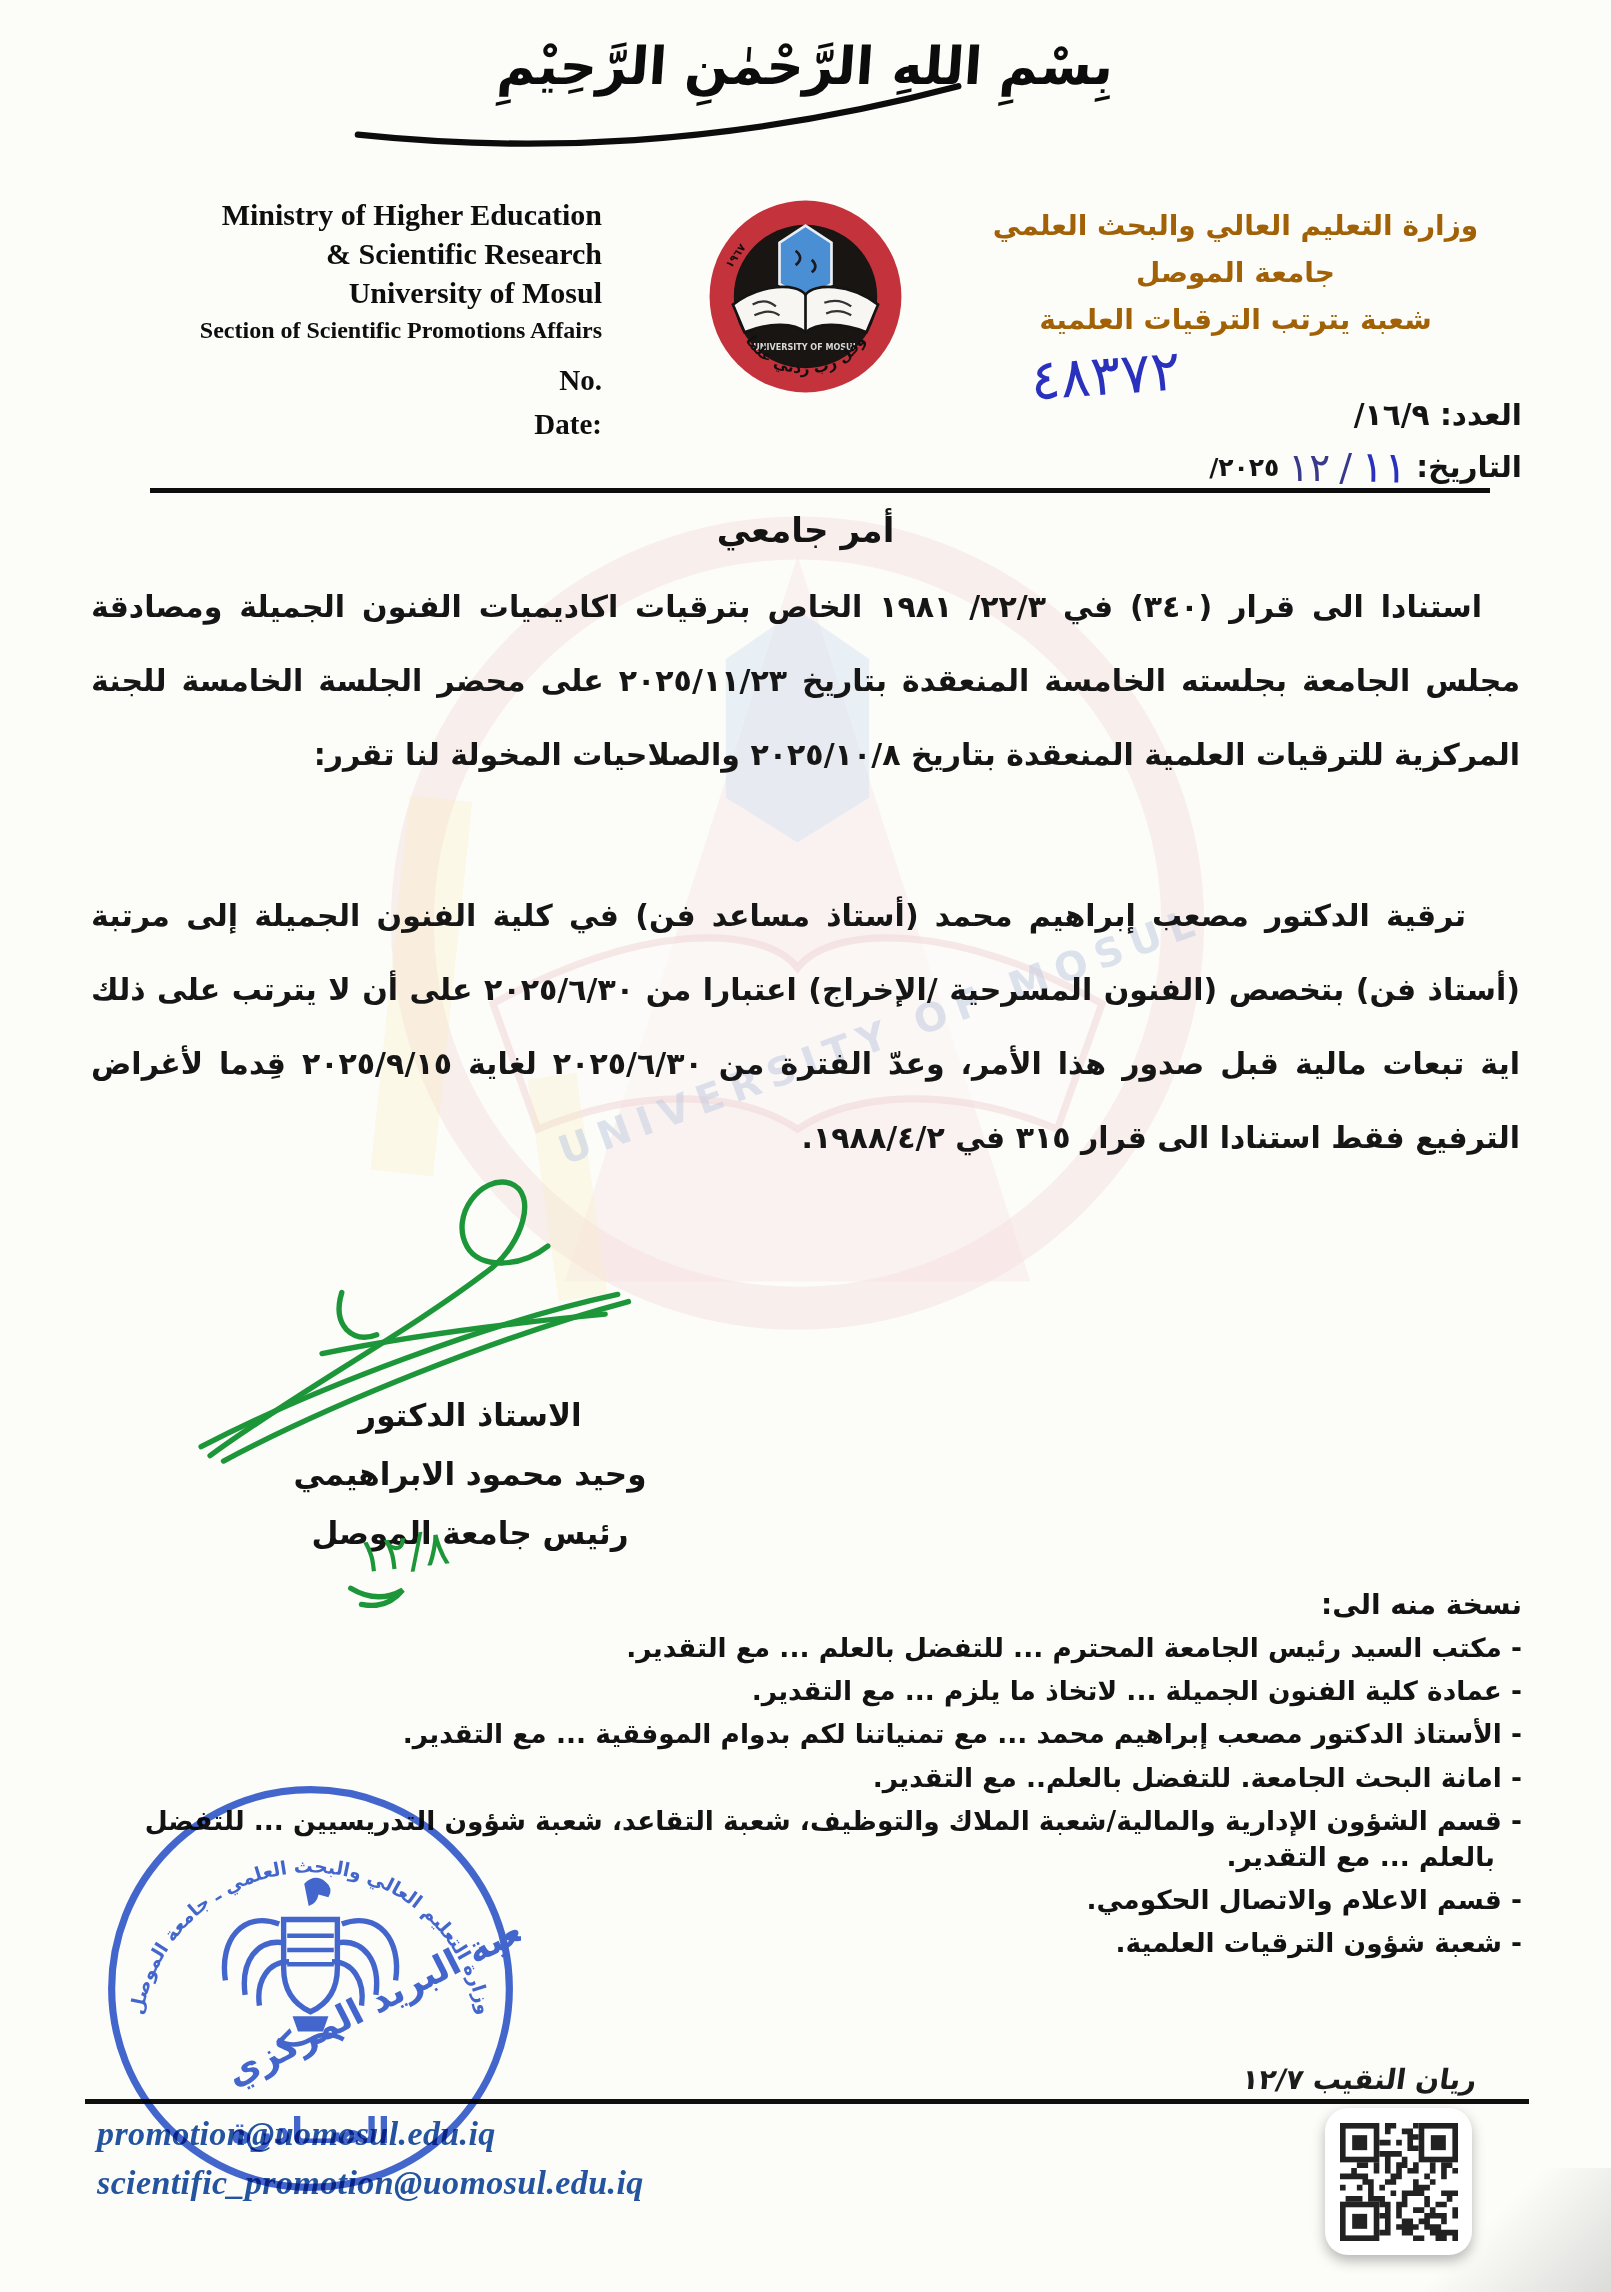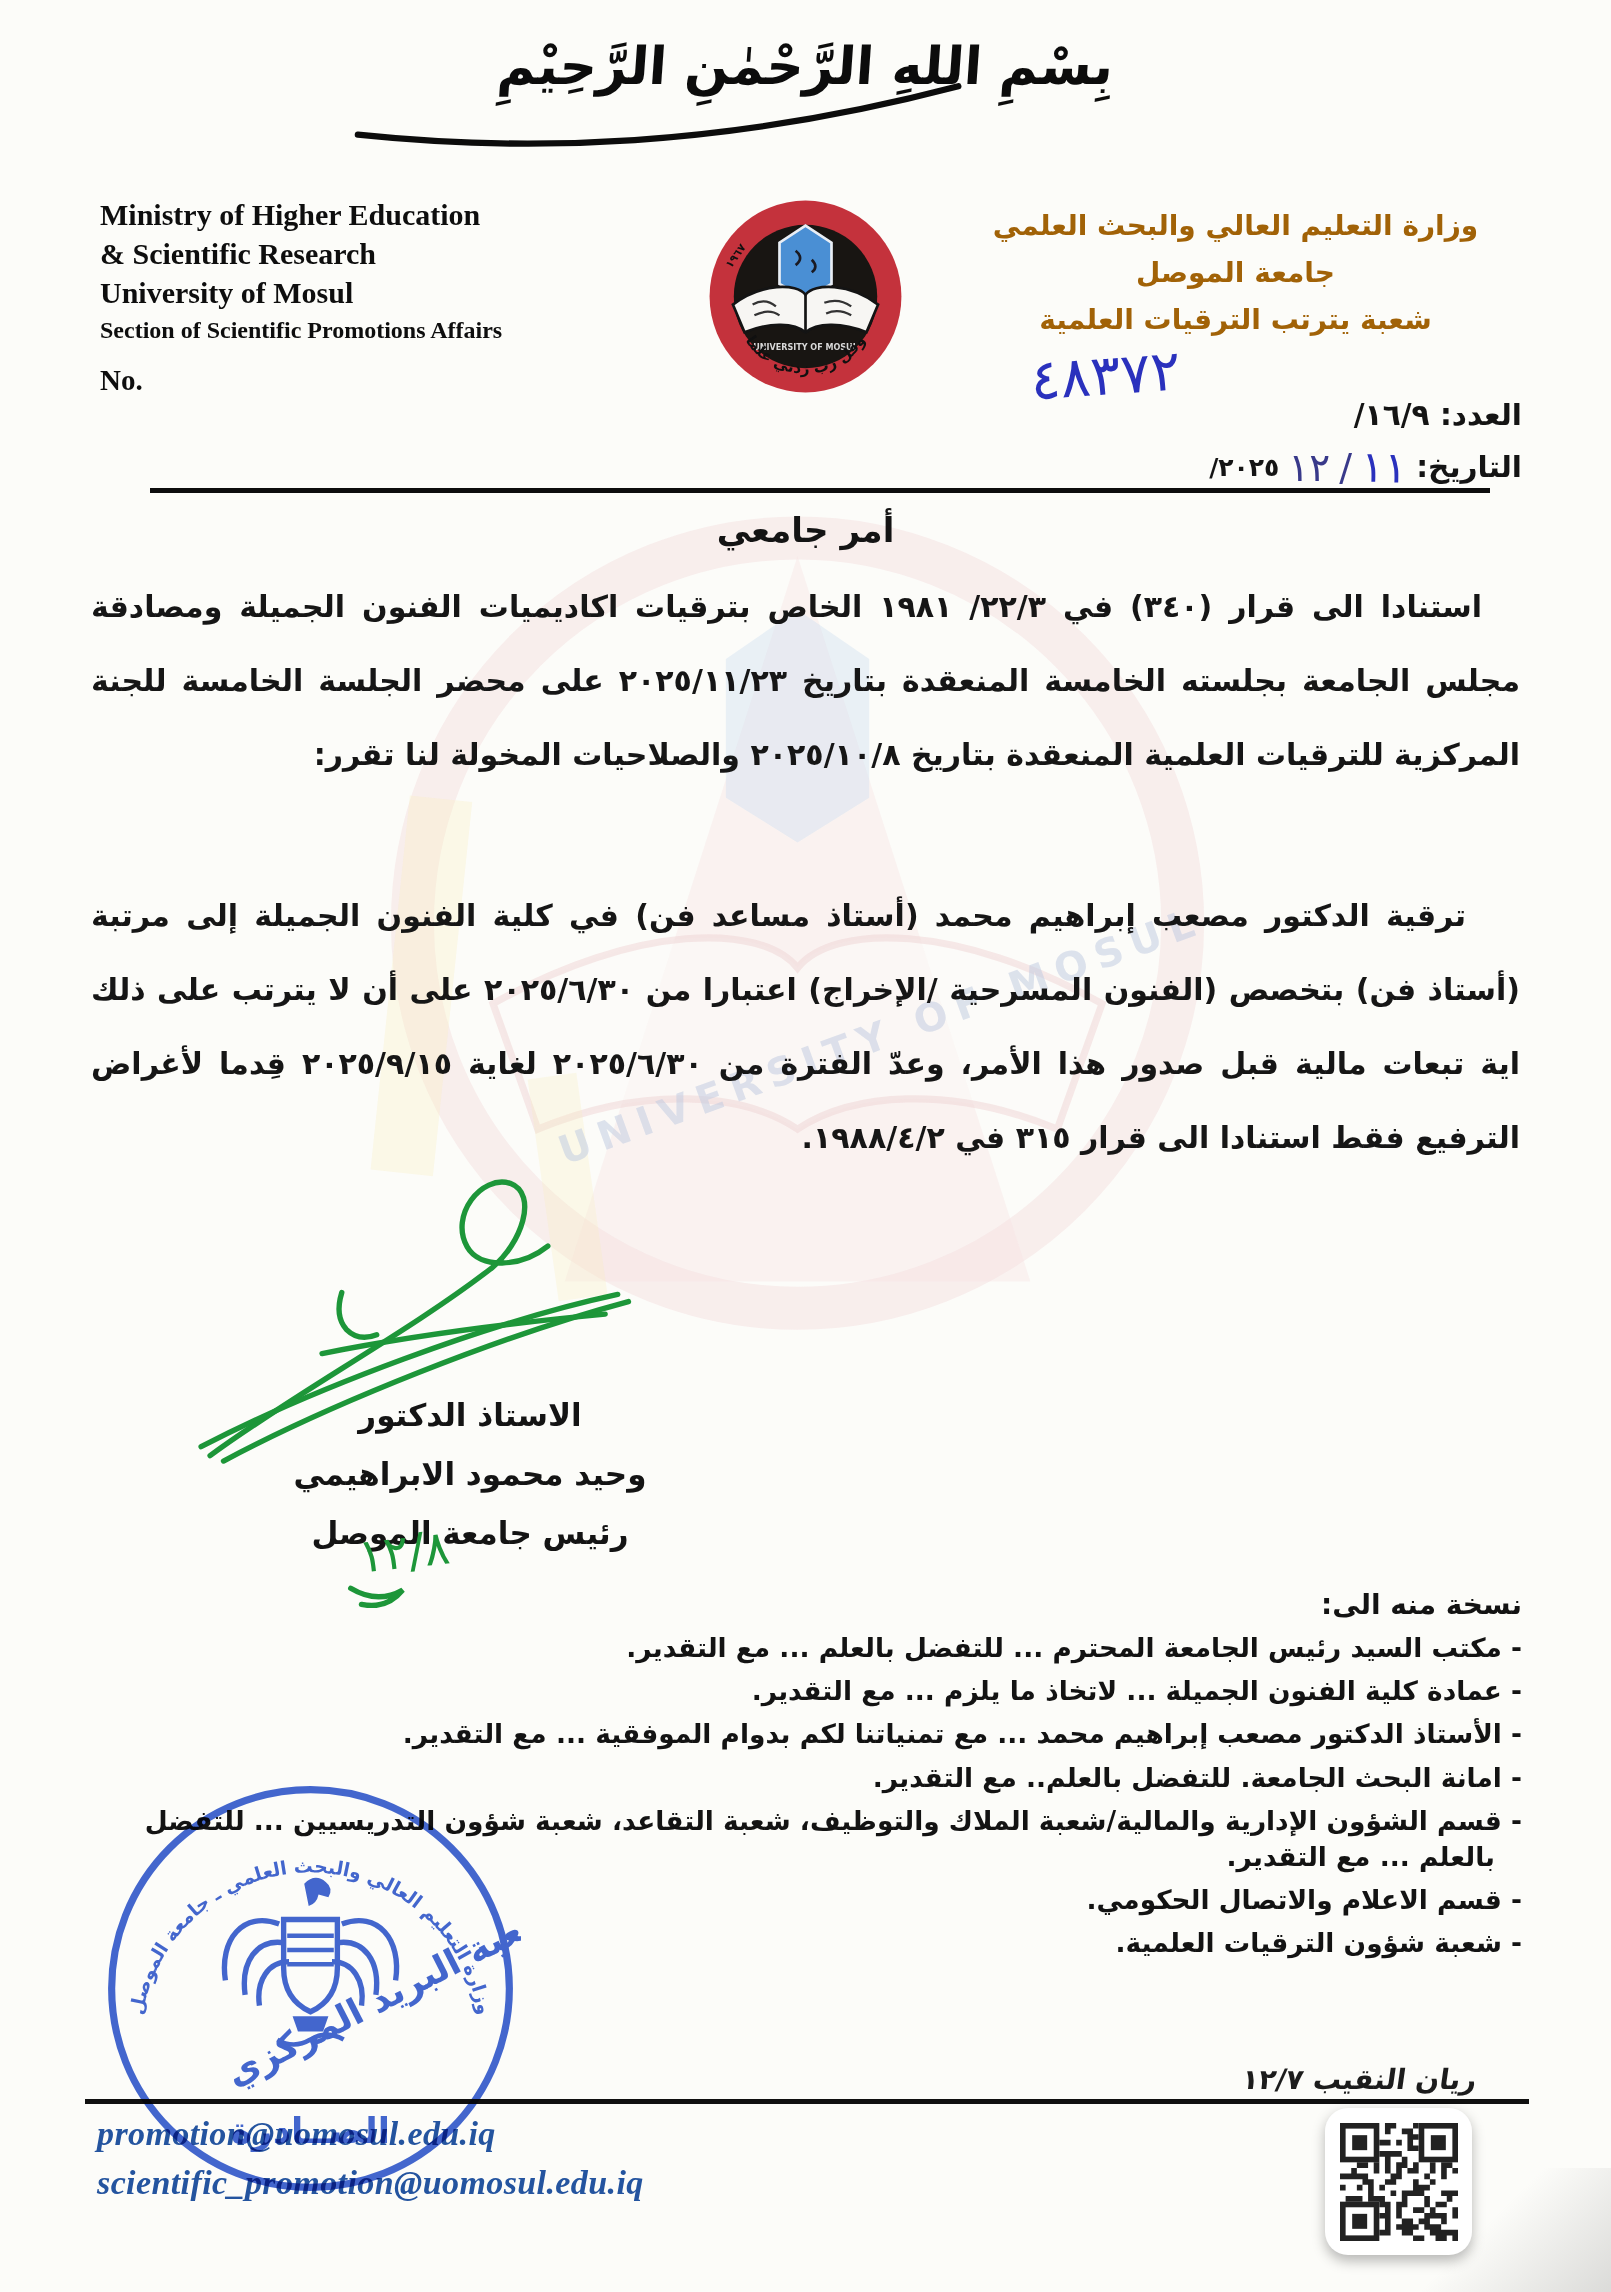--- a/index.html
+++ b/index.html
@@ -11,21 +11,21 @@
   
   .bismillah{
     position:absolute; top:36px; left:0; right:0; text-align:center;
     font-size:52px; font-weight:700; color:#0c0c0c; direction:rtl;
     letter-spacing:0; transform:skewX(-4deg);
   }
   .bismillah-swash{position:absolute; top:52px; left:331px;}
   
   .en-header{
     position:absolute; left:100px; top:195px; width:502px;
-    font-family:"Liberation Serif", serif; font-weight:700; color:#0e0e0e;
+    font-family:"Liberation Serif", serif; font-weight:700; color:#0e0e0e;text-align:right;
   }
   .en-l1,.en-l2,.en-l3{font-size:30px; line-height:39px;}
   .en-l4{font-size:24px; line-height:36px;}
   .en-no{font-size:29px; margin-top:16px;}
   .en-date{font-size:29px; margin-top:10.7px;}
   .logo-wrap{position:absolute; left:706px; top:197px;}
   .ar-header{
     position:absolute; right:89px; top:202px; width:573px; text-align:center;
     direction:rtl; font-weight:700; font-size:28px; line-height:47px; color:#a16207;
   }
@@ -125,20 +125,21 @@
   <svg class="bismillah-swash" width="699" height="99" viewBox="0 0 780 110">
     <path d="M30 92 C 220 112, 440 106, 700 38" fill="none" stroke="#0c0c0c" stroke-width="7" stroke-linecap="round"></path>
   </svg>
 
   <div class="en-header">
     <div class="en-l1">Ministry of Higher Education</div>
     <div class="en-l2">&amp; Scientific Research</div>
     <div class="en-l3">University of Mosul</div>
     <div class="en-l4">Section of Scientific Promotions Affairs</div>
     <div class="en-no">No.</div>
+    <div class="en-date">Date:</div>
   </div>
 
   <div class="logo-wrap">
     <svg width="199" height="199" viewBox="0 0 222 222">
       <circle cx="111" cy="111" r="107" fill="#c4323c"></circle>
       <circle cx="111" cy="111" r="80" fill="#181512"></circle>
       <path d="M111 32 L140 51 L140 97 L111 114 L82 97 L82 51 Z" fill="#4a8fd4" stroke="#e9eef5" stroke-width="3"></path>
       <path d="M100 60 q10 8 0 16 M118 70 q8 8 0 14" stroke="#1a1a22" stroke-width="3" fill="none"></path>
       <path d="M30 120 C 62 96, 101 96, 111 109 C 121 96, 160 96, 192 120 L 179 151 C 150 139, 123 141, 111 151 C 99 141, 72 139, 43 151 Z" fill="#f7f6f3" stroke="#141414" stroke-width="3"></path>
       <path d="M111 109 L111 151" stroke="#141414" stroke-width="3"></path>

